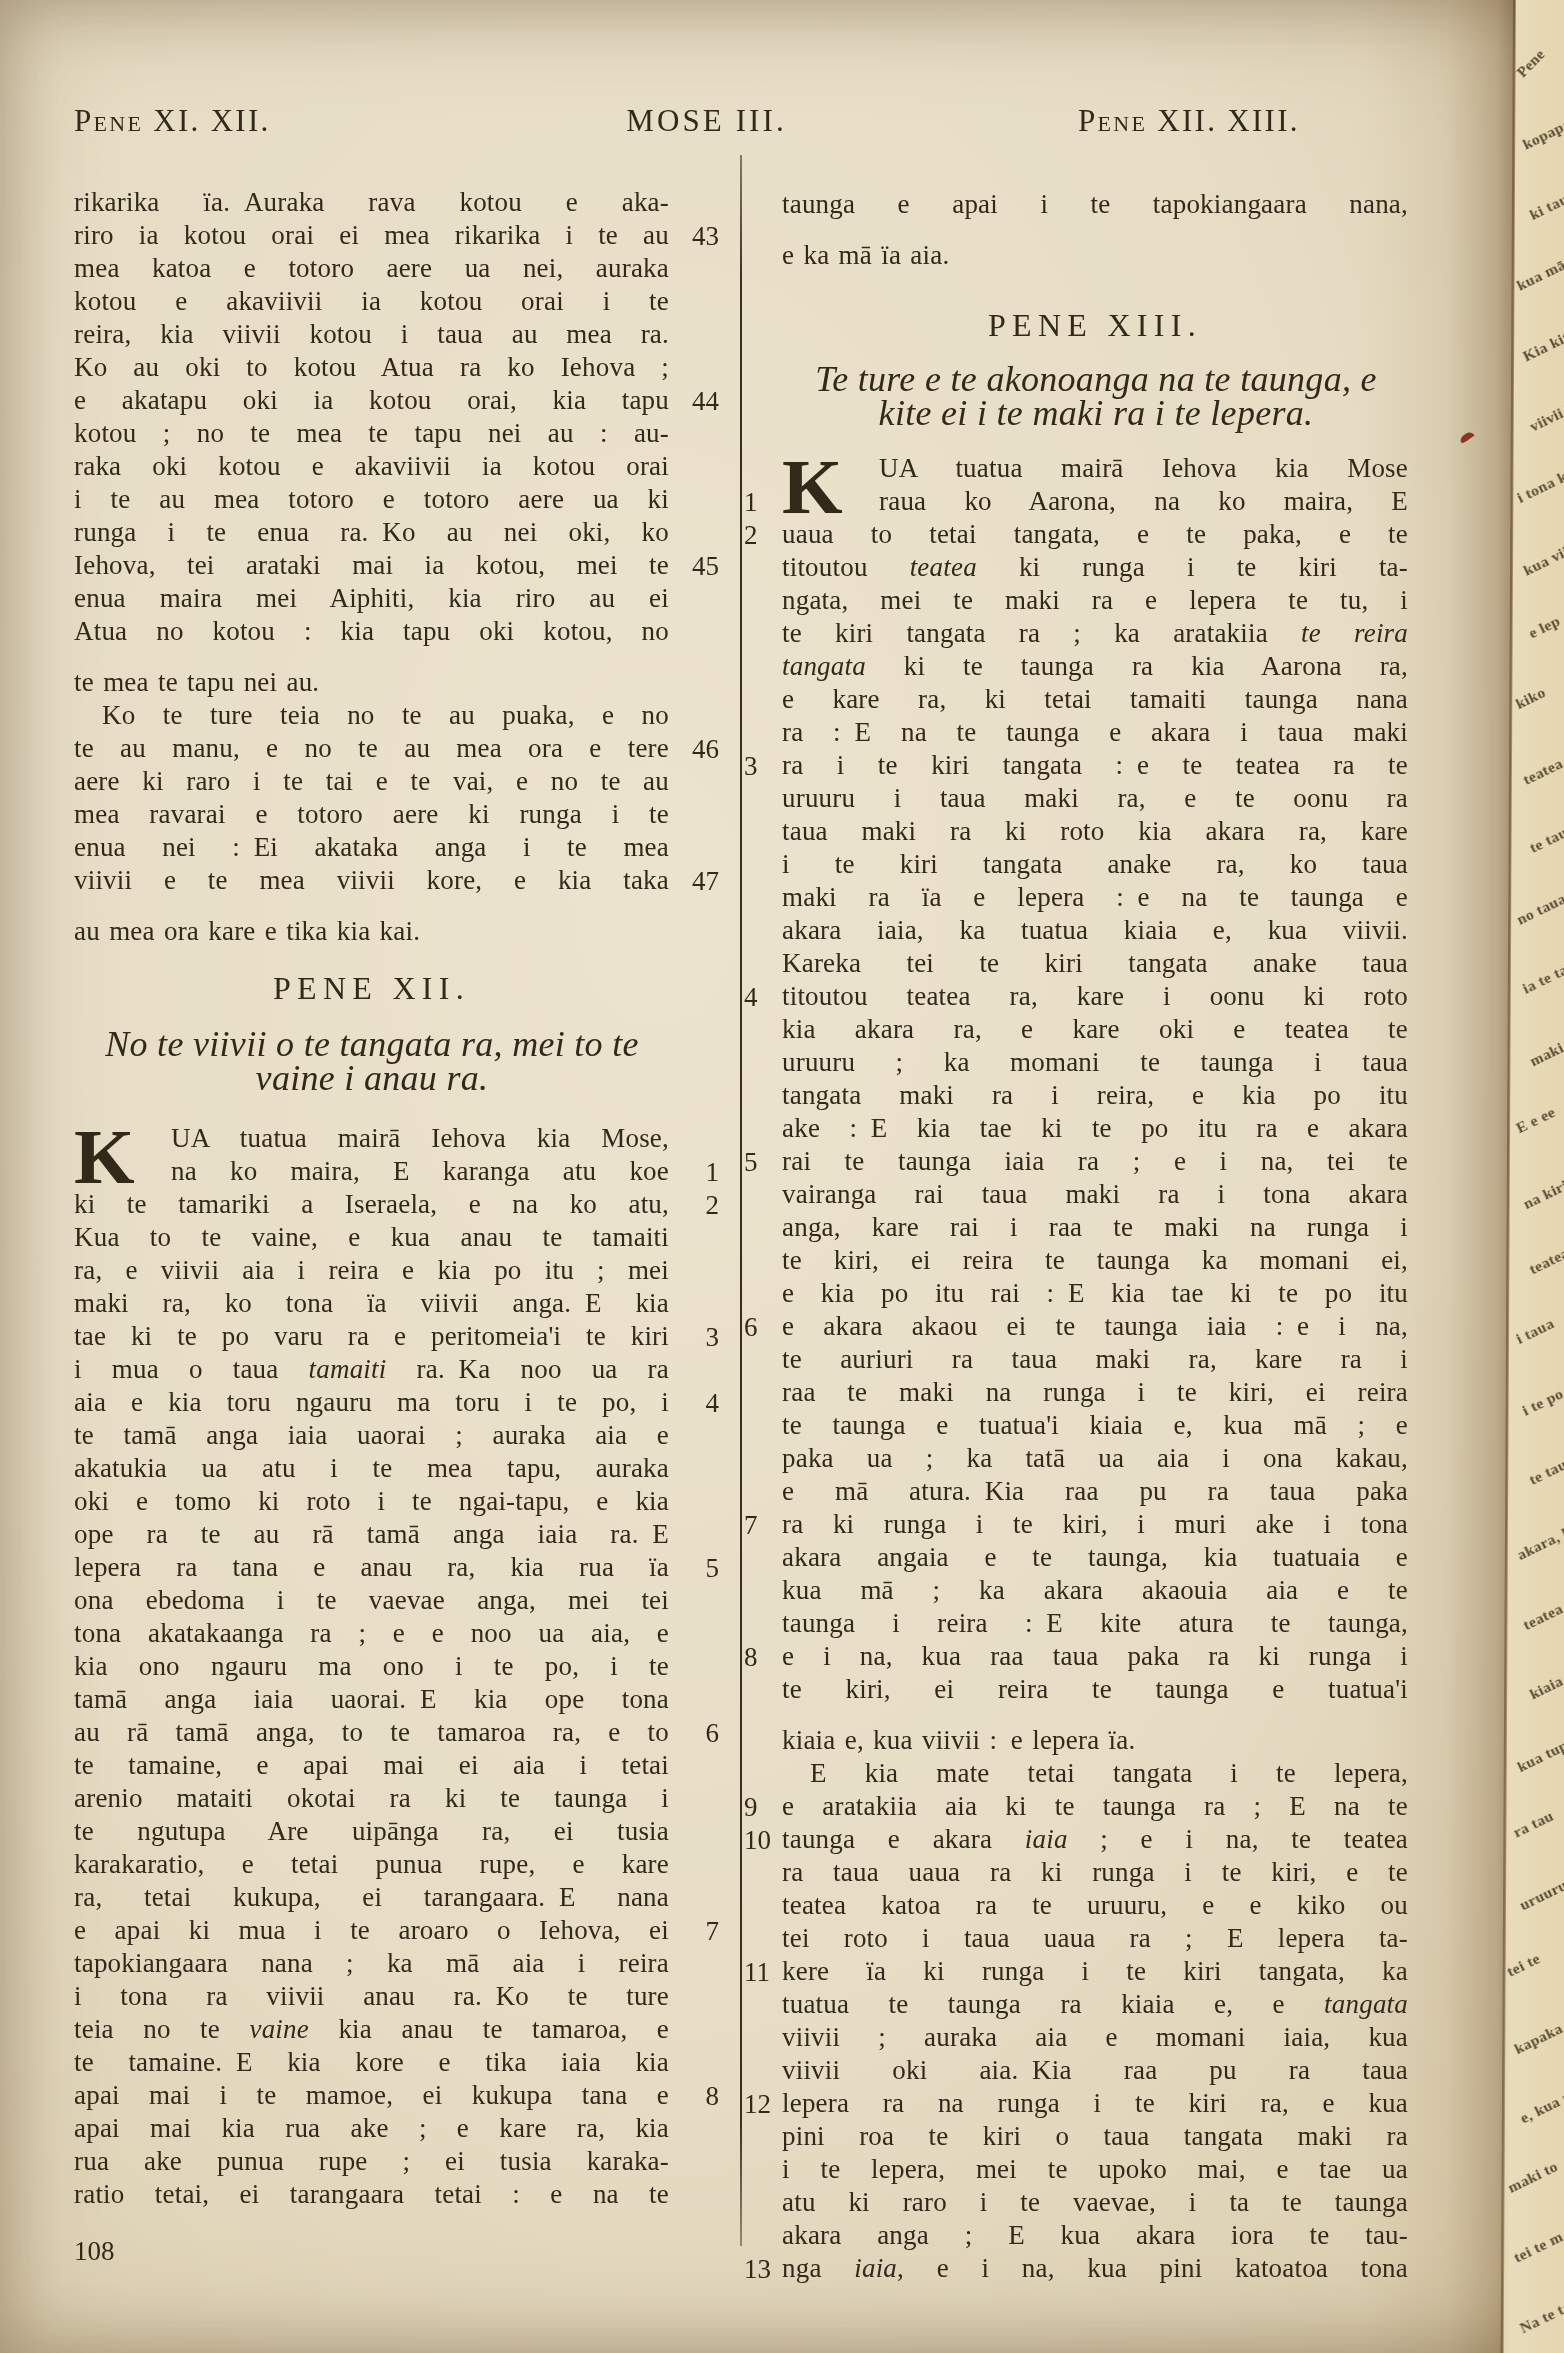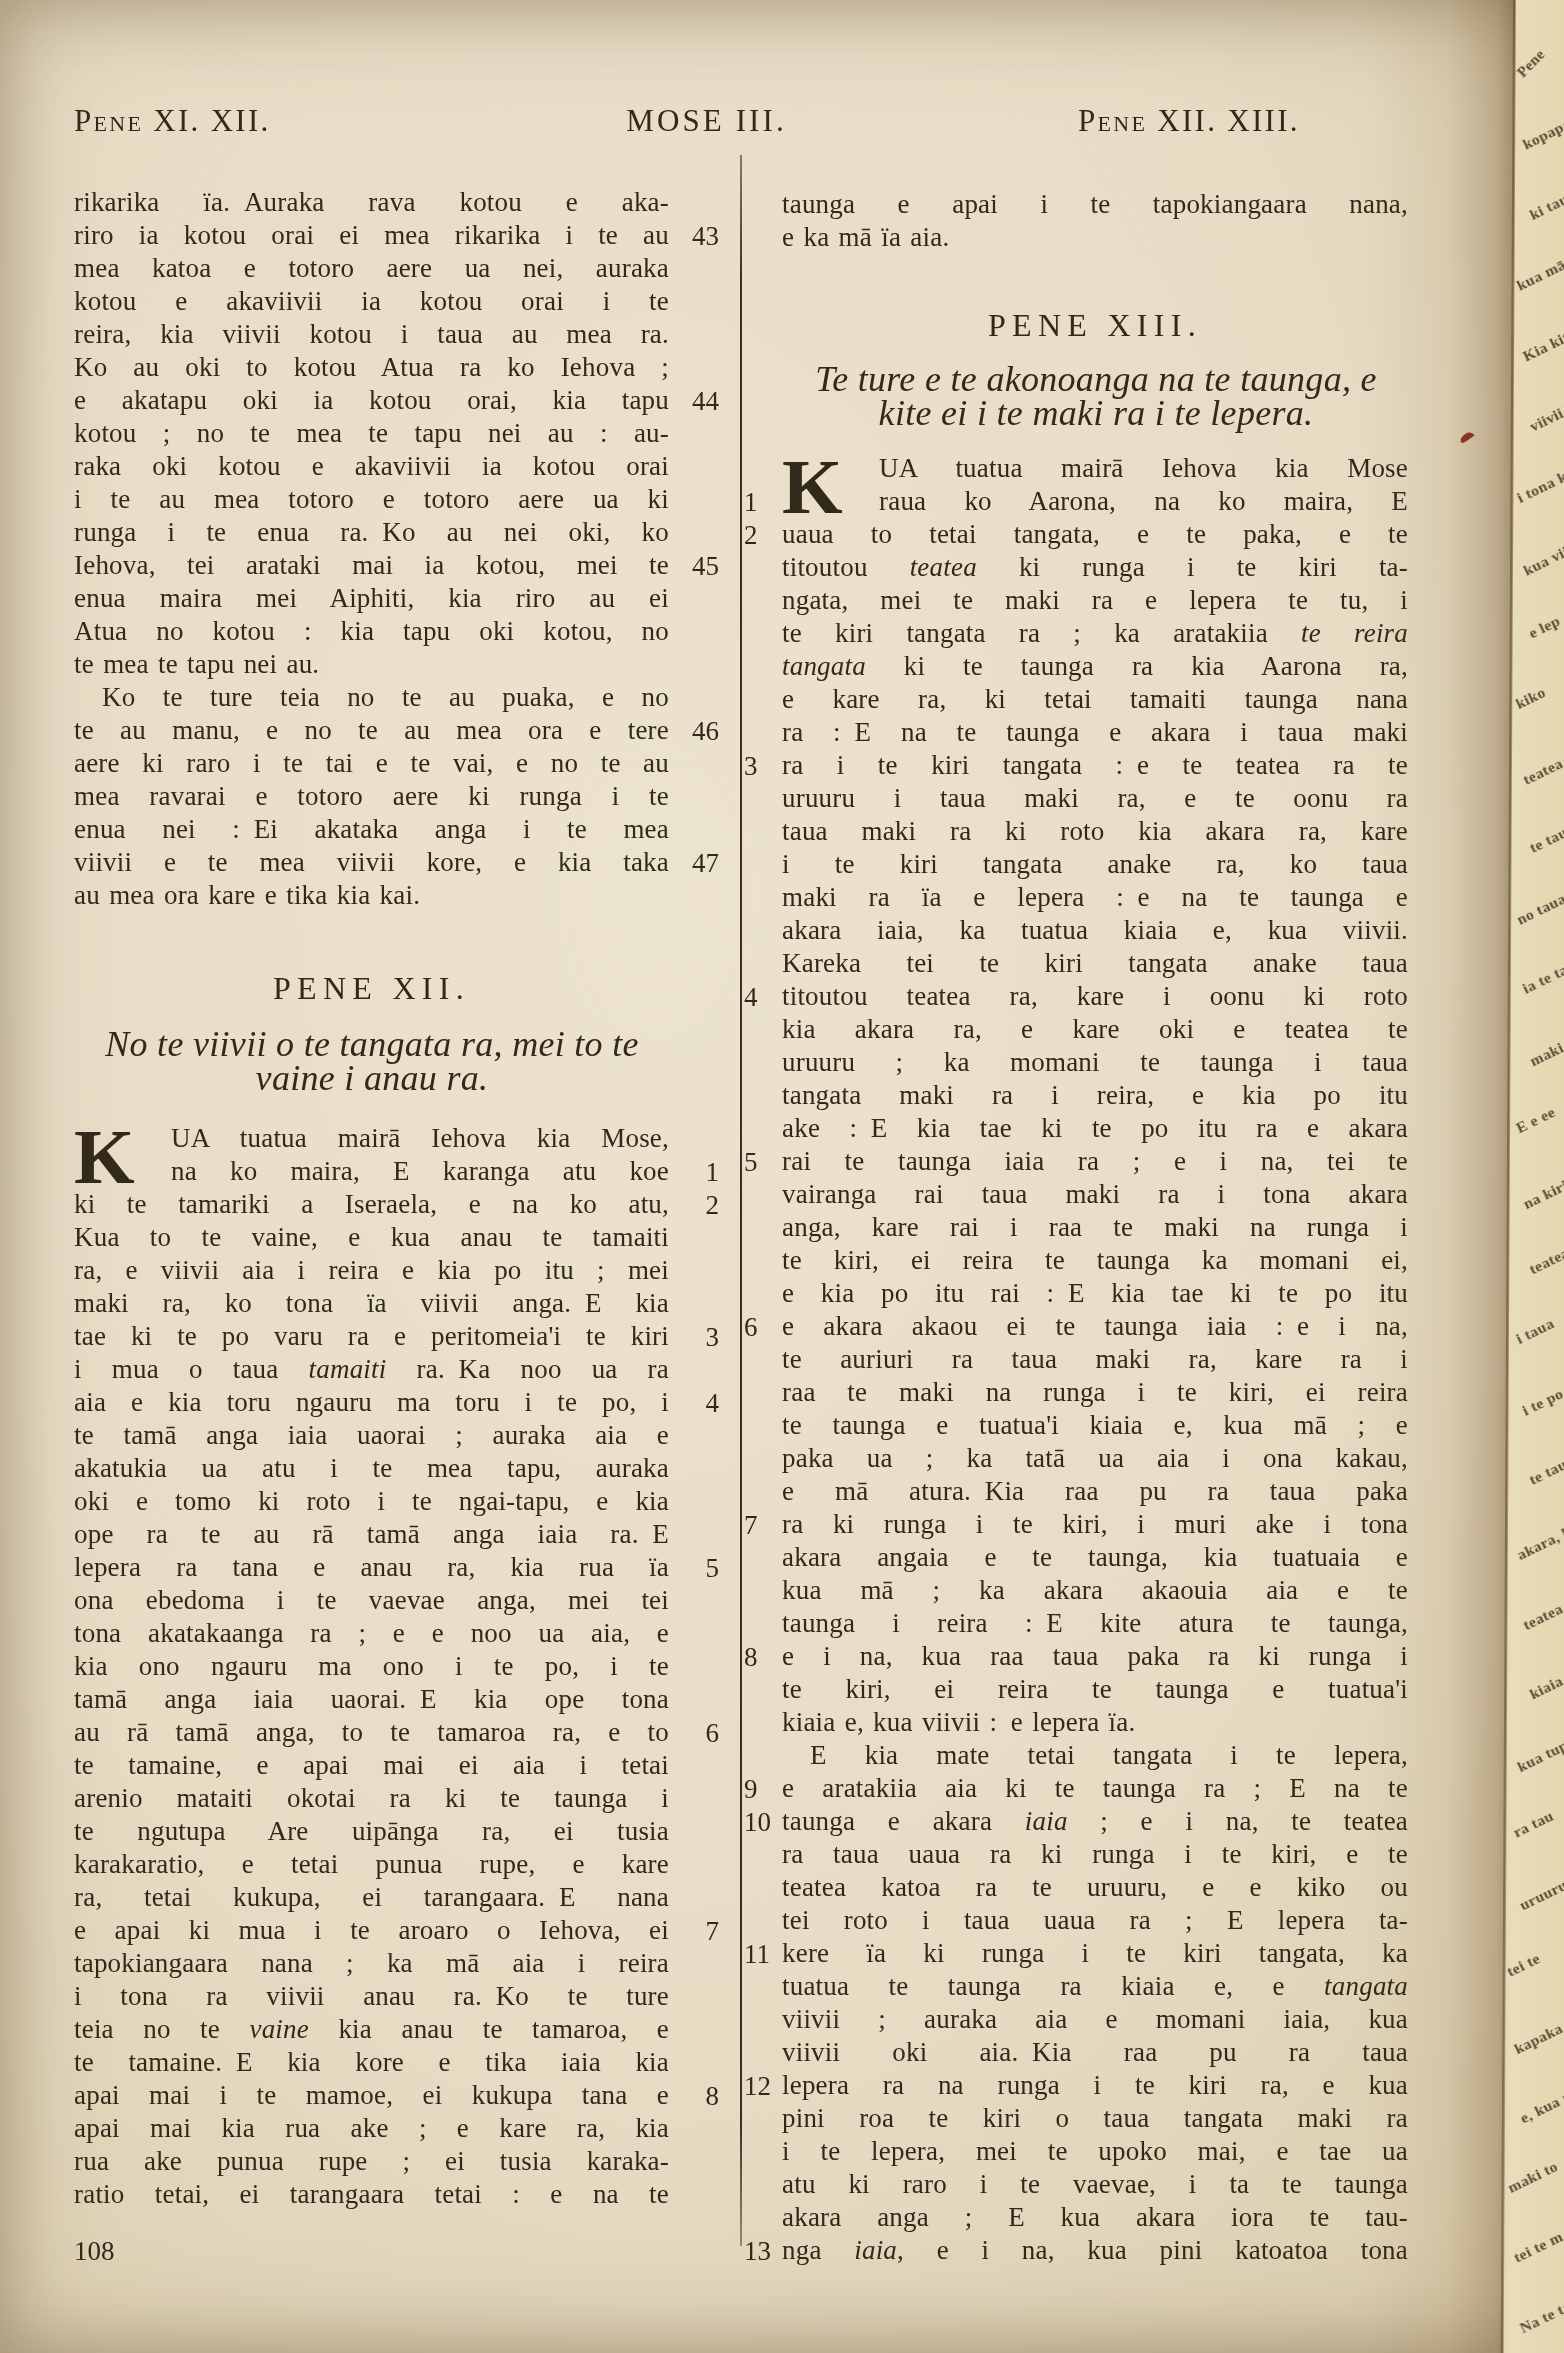--- a/index.html
+++ b/index.html
@@ -33,21 +33,21 @@
   .col{position:absolute;}
   #left-top{left:74px;top:186px;width:595px;}
   #left-ch{left:74px;top:1122px;width:595px;}
   #right-top{left:782px;top:188px;width:626px;}
   #right-ch{left:782px;top:452px;width:626px;}
   .tline{
     position:relative;height:var(--lh);line-height:var(--lh);
     font-size:27px;letter-spacing:0.2px;word-spacing:2.3px;
     text-align:justify;text-align-last:justify;white-space:normal;
   }
-  .tline.lastline{text-align-last:left;}
+  .tline.lastline{text-align-last:left;margin-top:18px;}
   .tline.indent{padding-left:28px;}
   .tline.droppad{padding-left:97px;}
   .vnum{position:absolute;top:0;font-size:27px;letter-spacing:0;margin-top:34px;}
   .vnum.vr{right:-50px;}
   .vnum.vl{left:-38px;}
   
   .ch-head{position:absolute;font-size:32px;letter-spacing:6.3px;text-align:center;white-space:nowrap;}
   #left-ch-head{left:74px;top:970px;width:595px;}
   #right-ch-head{left:782px;top:307px;width:626px;}
   .subtitle{position:absolute;font-style:italic;font-size:36px;line-height:34px;text-align:center;letter-spacing:0.3px;}

